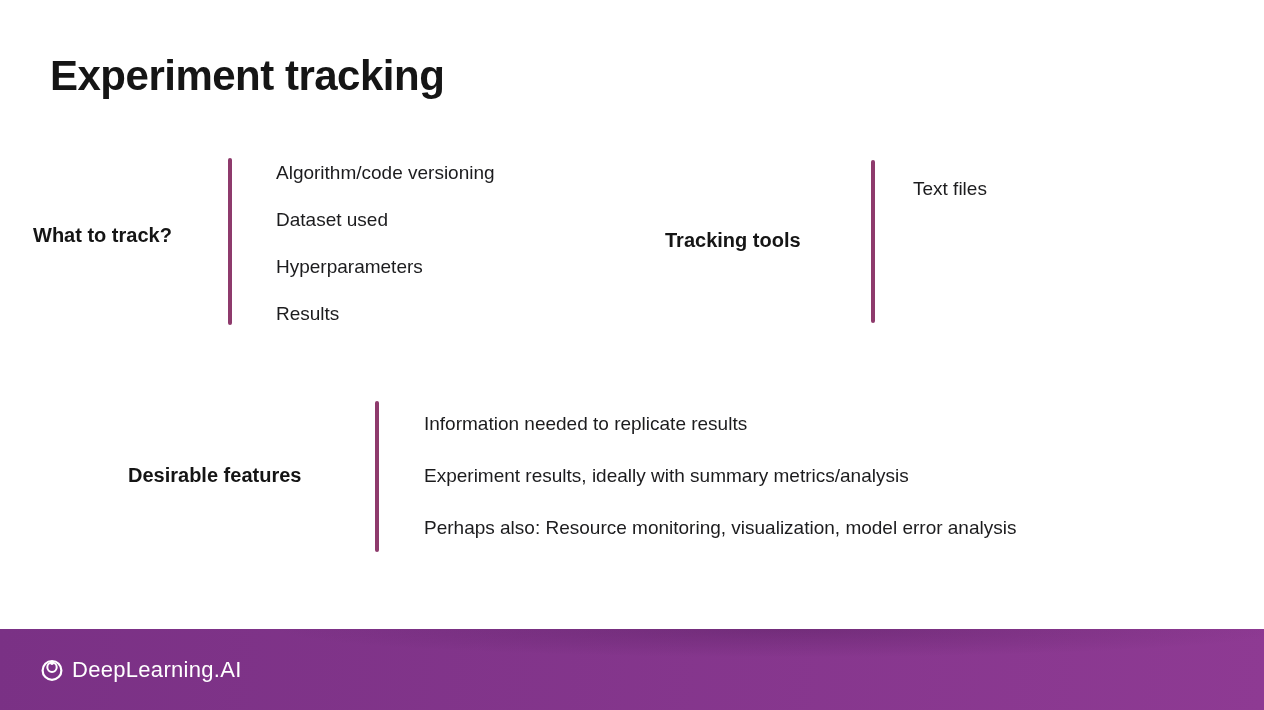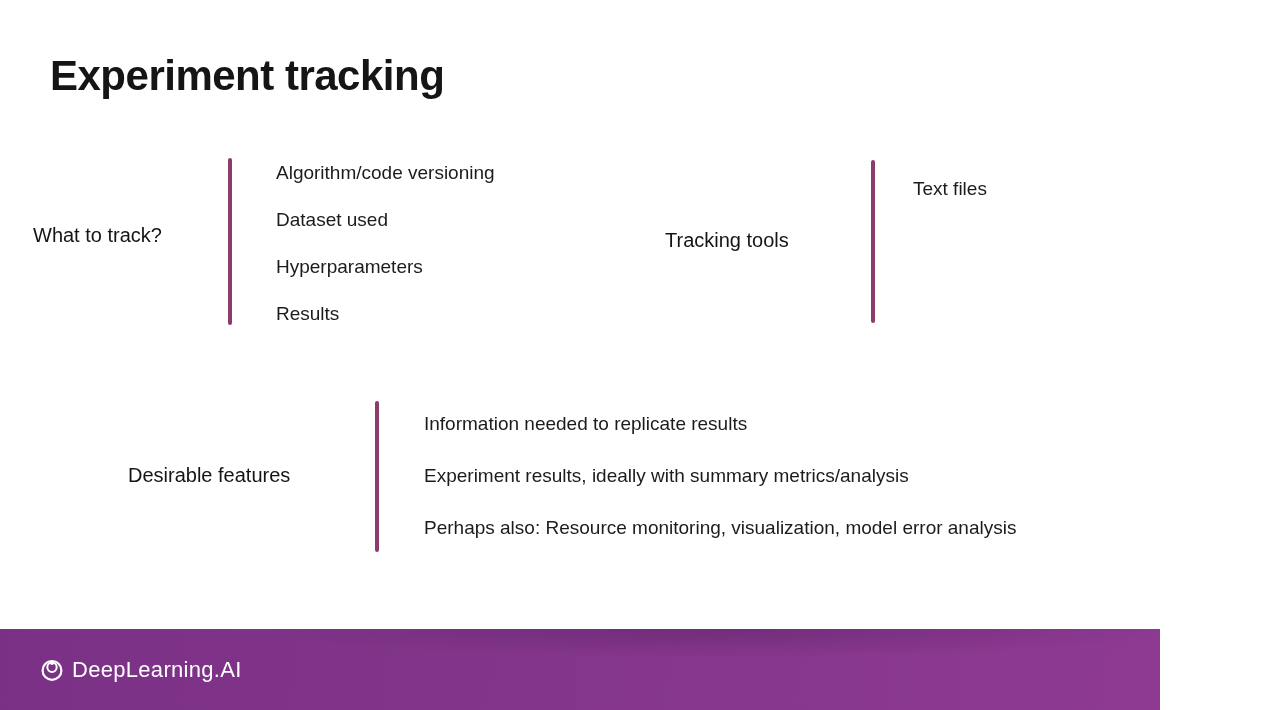--- a/index.html
+++ b/index.html
@@ -20,21 +20,21 @@
     font-size: 42px;
     font-weight: 700;
     letter-spacing: -0.5px;
     color: #151515;
     text-align: right;
   }
 
   .section-label {
     position: absolute;
     font-size: 20px;
-    font-weight: 400;
+    font-weight: 700;
     color: #151515;
     white-space: nowrap;
   }
   .label-1 { left: 33px;  top: 224px; }
   .label-2 { left: 665px; top: 229px; }
   .label-3 { left: 128px; top: 464px; }
 
   .divider {
     position: absolute;
     width: 4px;
@@ -56,21 +56,21 @@
   }
   .item-list li { line-height: 23px; }
   .list-1 { left: 276px; top: 161px; gap: 24px; }
   .list-2 { left: 913px; top: 177px; gap: 29px; }
   .list-3 { left: 424px; top: 412px; gap: 29px; }
 
   .footer {
     position: absolute;
     left: 0;
     bottom: 0;
-    width: 1160px;
+    width: 1264px;
     height: 81px;
     background: linear-gradient(96deg, #7a3185 0%, #833689 55%, #8e3a93 100%);
     display: flex;
     align-items: center;
     padding-left: 38px;
   }
   .footer::before {
     content: "";
     position: absolute;
     left: 0; top: 0;

